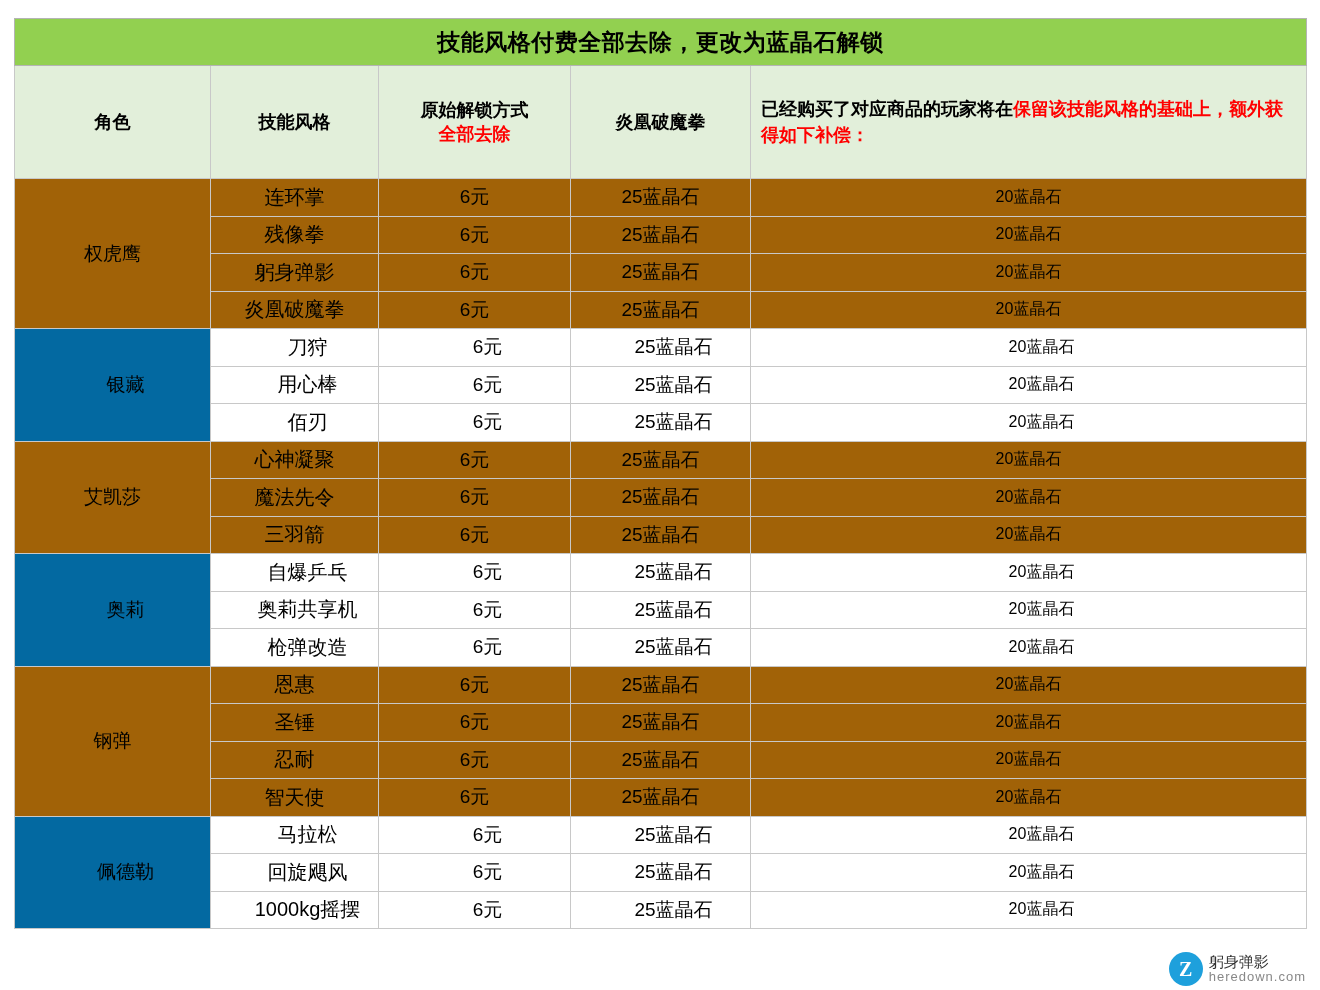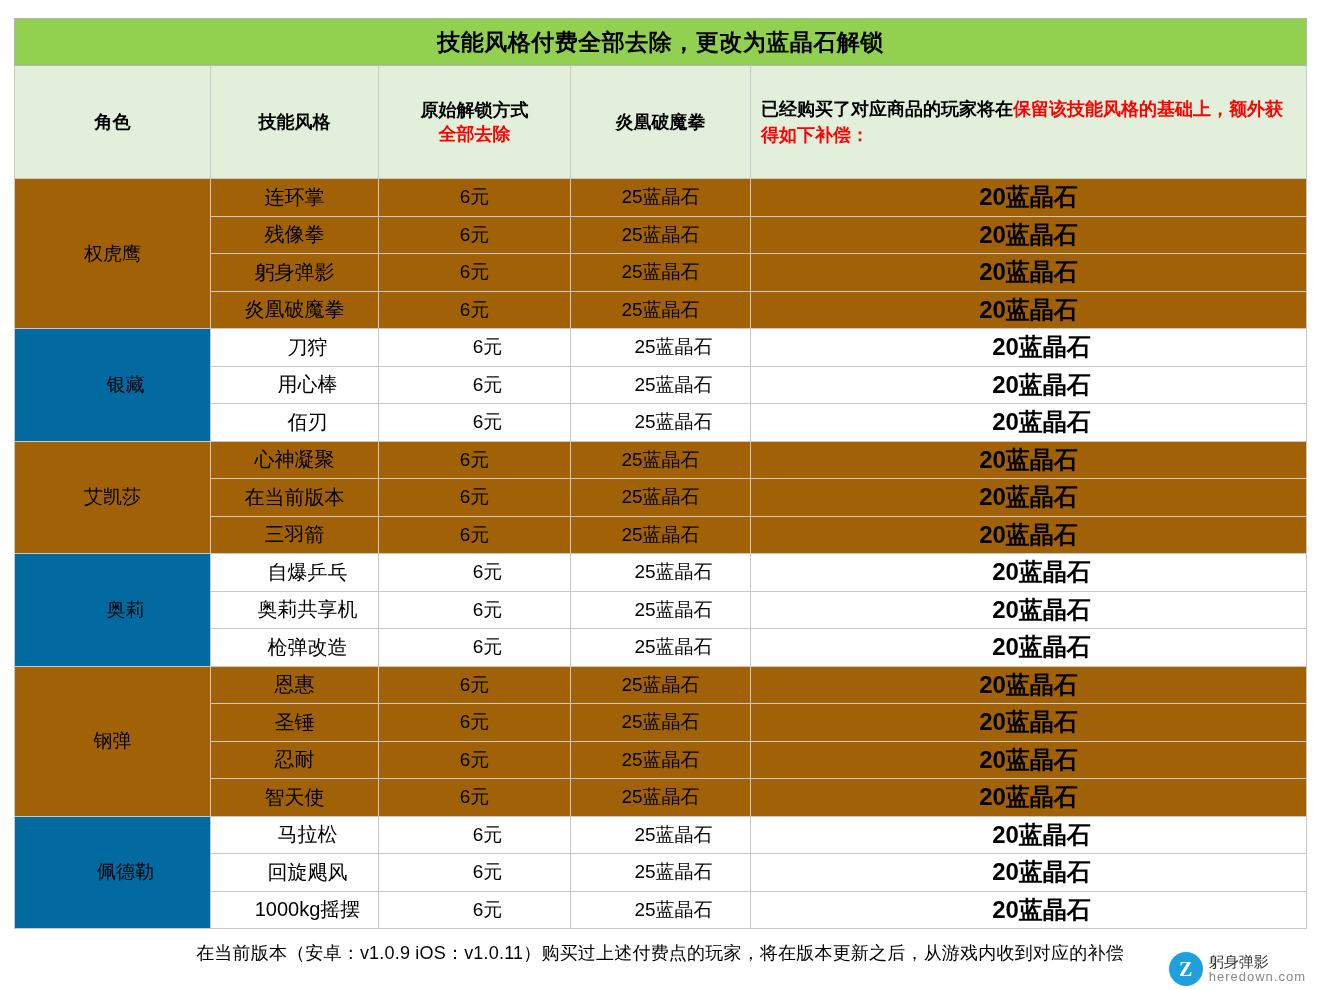--- a/index.html
+++ b/index.html
@@ -66,21 +66,21 @@
     background: #f2f2f2;
   }
   .grp-name.alt { background: #0369a1; }
 
   tr.row td {
     height: 36.5px;
     font-size: 19px;
     text-align: center;
   }
   tr.row td.style-cell { font-size: 20px; }
-  tr.row td.comp-cell { font-weight: bold; font-size: 24px; }
+  tr.row td.comp-cell { font-weight: normal; font-size: 16px; }
 
   .band-a td { background: #a16207; }
   .band-b td { background: #ffffff; padding-left: 26px; }
 
   .footer {
     width: 1292px;
     box-sizing: border-box;
     text-align: center;
     font-size: 18px;
     padding: 12px 0 0 0;
@@ -196,21 +196,21 @@
           <td class="comp-cell">20蓝晶石</td>
         </tr>
         <tr class="row band-a">
           <td class="grp-name" rowspan="3">艾凯莎</td>
           <td class="style-cell">心神凝聚</td>
           <td class="orig-cell">6元</td>
           <td class="new-cell">25蓝晶石</td>
           <td class="comp-cell">20蓝晶石</td>
         </tr>
         <tr class="row band-a">
-          <td class="style-cell">在当前版本</td>
+          <td class="style-cell">魔法先令</td>
           <td class="orig-cell">6元</td>
           <td class="new-cell">25蓝晶石</td>
           <td class="comp-cell">20蓝晶石</td>
         </tr>
         <tr class="row band-a">
           <td class="style-cell">三羽箭</td>
           <td class="orig-cell">6元</td>
           <td class="new-cell">25蓝晶石</td>
           <td class="comp-cell">20蓝晶石</td>
         </tr>
@@ -273,21 +273,20 @@
         </tr>
         <tr class="row band-b">
           <td class="style-cell">1000kg摇摆</td>
           <td class="orig-cell">6元</td>
           <td class="new-cell">25蓝晶石</td>
           <td class="comp-cell">20蓝晶石</td>
         </tr>
       </tbody>
   </table>
 
-  <div class="footer">在当前版本（安卓：v1.0.9  iOS：v1.0.11）购买过上述付费点的玩家，将在版本更新之后，从游戏内收到对应的补偿</div>
 
   <div class="watermark">
     <div class="wm-badge">Z</div>
     <div class="wm-text">
       <span class="wm-main">躬身弹影</span>
       <span class="wm-sub">heredown.com</span>
     </div>
   </div>
 </div>
 

